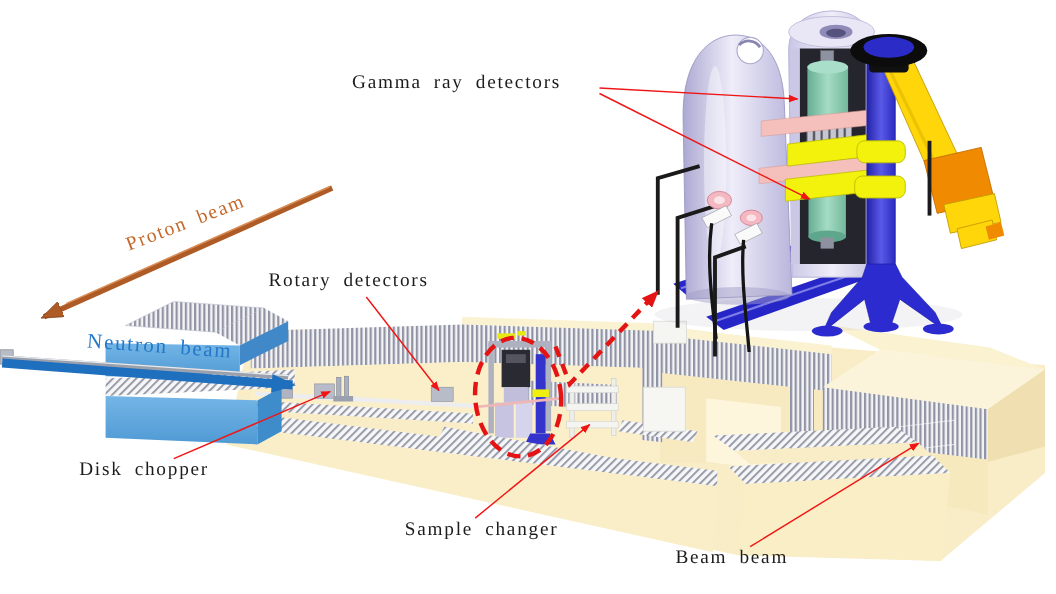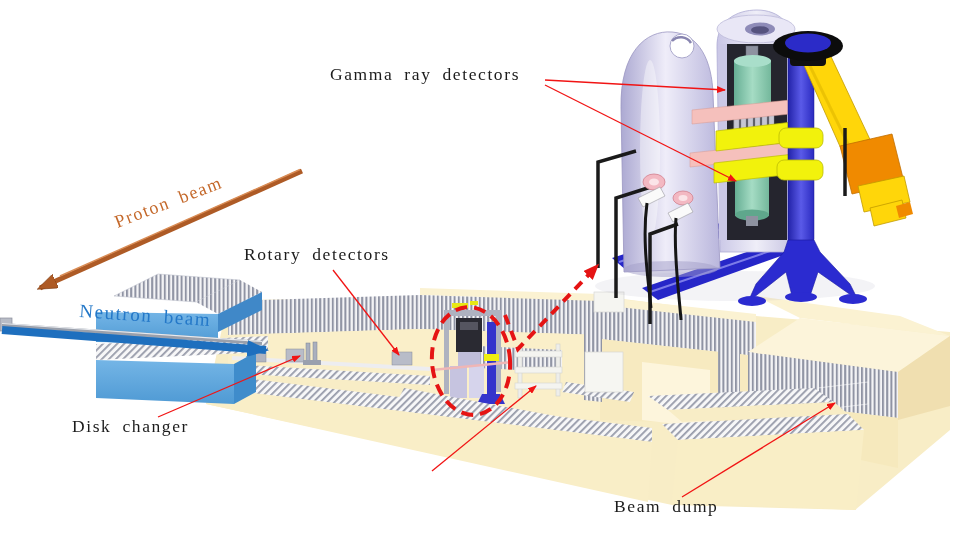--- a/index.html
+++ b/index.html
@@ -273,19 +273,20 @@
     <line x1="158" y1="417" x2="300" y2="356" marker-end="url(#arrR)"></line>
     <line x1="432" y1="471" x2="536" y2="386" marker-end="url(#arrR)"></line>
     <line x1="682" y1="497" x2="835" y2="403" marker-end="url(#arrR)"></line>
   </g>
   <g>
     <ellipse cx="471" cy="361" rx="39" ry="54" fill="none" stroke="#e51414" stroke-width="4" stroke-dasharray="12 7" transform="rotate(-5 471 361)"></ellipse>
     <path d="M505,315 L518,349 L597,266" fill="none" stroke="#e51414" stroke-width="4" stroke-dasharray="10 7" marker-end="url(#arrRB)"></path>
   </g>
 </svg>
 
-  <div class="lbl" style="left:330px;top:65px;text-align:center;">Gamma ray detectors</div>
+  <div class="lbl" style="left:320px;top:65px;text-align:center;">Gamma ray detectors</div>
   <div class="lbl proton" style="left:112px;top:214px;">Proton beam</div>
   <div class="lbl" style="left:244px;top:245px;">Rotary detectors</div>
   <div class="lbl neutron" style="left:80px;top:301px;">Neutron beam</div>
-  <div class="lbl" style="left:72px;top:417px;">Disk changer</div>
-  <div class="lbl" style="left:614px;top:497px;">Beam dump</div>
+  <div class="lbl" style="left:72px;top:417px;">Disk chopper</div>
+  <div class="lbl" style="left:368px;top:471px;">Sample changer</div>
+  <div class="lbl" style="left:614px;top:497px;">Beam beam</div>
 </div>
 
 </body></html>

